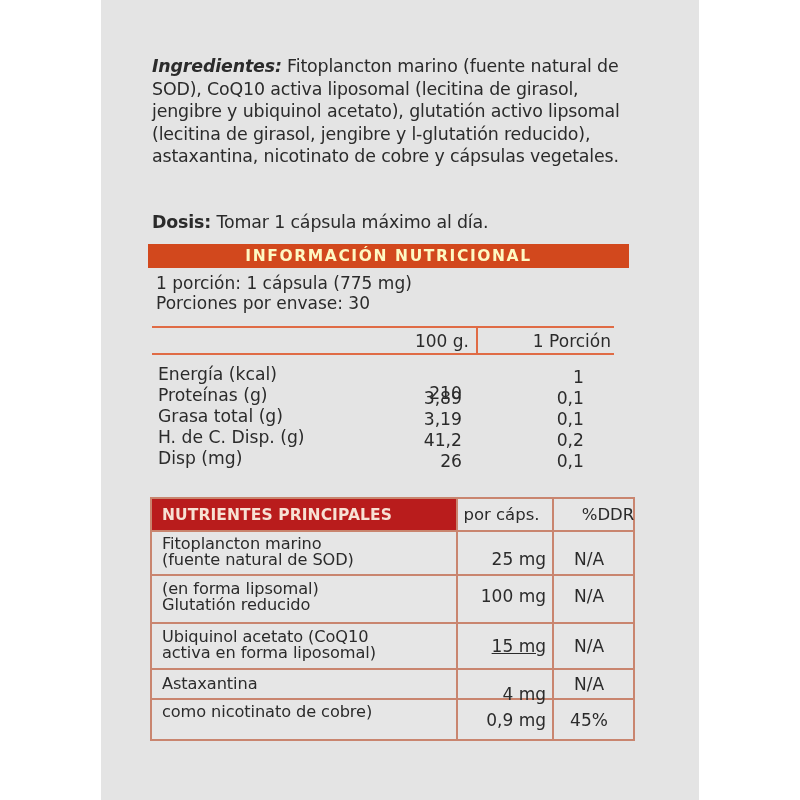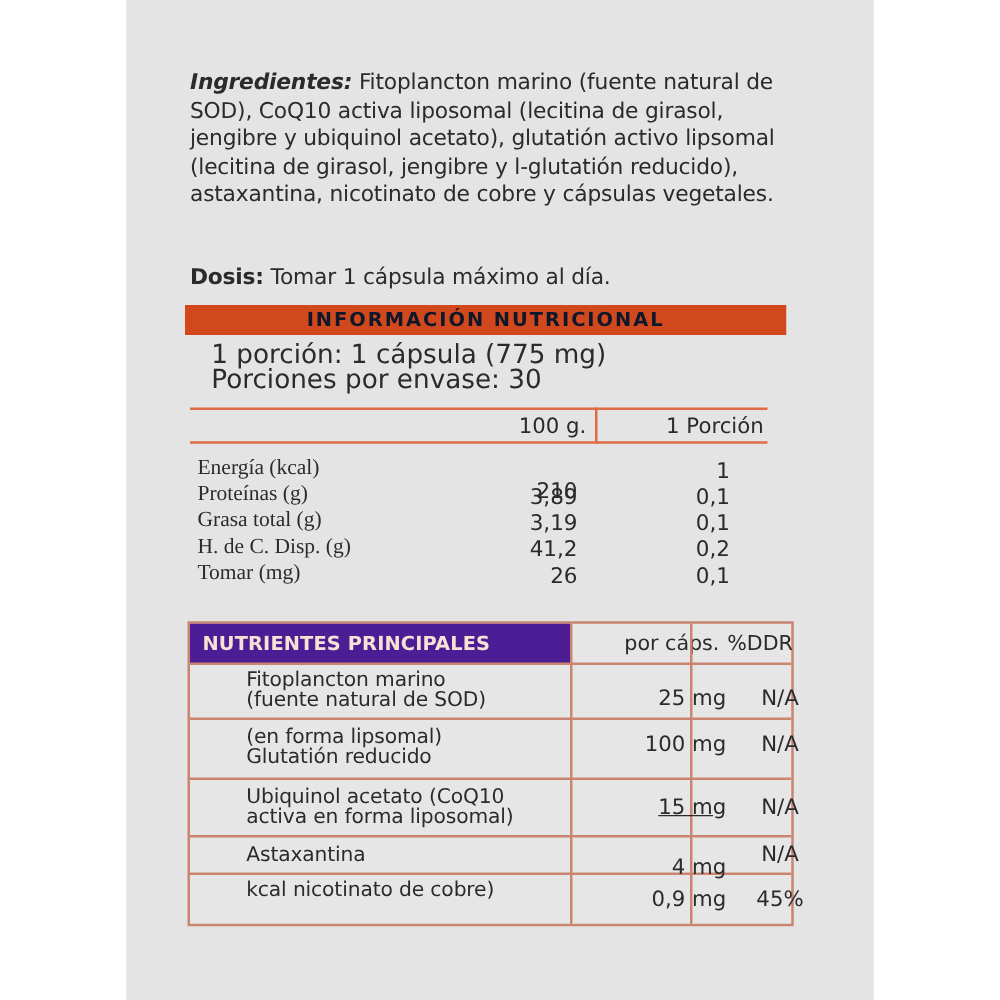--- a/index.html
+++ b/index.html
@@ -14,57 +14,57 @@
       position: absolute; left: 152px; top: 55px; width: 490px;
       font-size: 17.4px; line-height: 22.6px; letter-spacing: -0.15px;
     }
     .ingredients b { font-weight: bold; font-style: italic; }
     .dosis {
       position: absolute; left: 152px; top: 211px; width: 490px;
       font-size: 17.4px; line-height: 22px; letter-spacing: -0.15px;
     }
     .info-bar {
       position: absolute; left: 148px; top: 244px; width: 481px; height: 24px;
-      background: #d2481d; color: #0f172a; font-weight: bold; font-size: 15.5px;
+      background: #d2481d; color: #fef9c3; font-weight: bold; font-size: 15.5px;
       letter-spacing: 1.6px; text-align: center; line-height: 24px;
     }
     .serving {
-      position: absolute; left: 169px; top: 273px; width: 460px;
-      font-size: 21px; line-height: 20px;
+      position: absolute; left: 156px; top: 273px; width: 460px;
+      font-size: 17px; line-height: 20px;
     }
     .hline {
       position: absolute; height: 2px; background: #e06b45;
     }
     .vline {
       position: absolute; width: 2px; background: #e06b45;
     }
     .col-head {
       position: absolute; top: 330px; font-size: 17px; line-height: 22px; text-align: right;
     }
     .nut-row {
       position: absolute; left: 158px; width: 430px; height: 20.5px; font-size: 17.2px; line-height: 20.5px;
     }
-    .nut-row .lbl { position: absolute; left: 0; font-family: Liberation Serif, serif; }
+    .nut-row .lbl { position: absolute; left: 0; }
     .nut-row .v100 { position: absolute; right: 126px; text-align: right; }
     .nut-row .vpor { position: absolute; right: 4px; text-align: right; }
     .main-table {
       position: absolute; left: 150px; top: 497px; width: 485px; height: 244px;
       border: 2px solid #c9856f; box-sizing: border-box; background: #e6e6e6;
     }
     .mt-header {
-      position: absolute; left: 0; top: 0; width: 304px; height: 32px; background: #4c1d95;
+      position: absolute; left: 0; top: 0; width: 304px; height: 32px; background: #b91c1c;
       color: #f7e1d4; font-weight: bold; font-size: 15.5px; line-height: 32px; padding-left: 10px;
       box-sizing: border-box; letter-spacing: 0.1px;
     }
     .mt-colhead {
       position: absolute; top: 0; height: 32px; line-height: 32px; font-size: 16.5px; text-align: center;
     }
     .mt-vdiv { position: absolute; top: 0; bottom: 0; width: 2px; background: #c9856f; }
     .mt-hdiv { position: absolute; left: 0; right: 0; height: 2px; background: #c9856f; }
-    .mt-row { position: absolute; left: 0; right: 0; margin-left: 35px; }
+    .mt-row { position: absolute; left: 0; right: 0; }
     .mt-name {
       position: absolute; left: 10px; width: 290px; font-size: 16.2px; line-height: 16px; letter-spacing: -0.1px;
     }
     .mt-amt {
       position: absolute; left: 306px; width: 88px; text-align: right; font-size: 17px; line-height: 18px;
     }
     .mt-ddr {
       position: absolute; left: 402px; width: 70px; text-align: center; font-size: 17px; line-height: 18px;
     }
   </style>
@@ -104,28 +104,28 @@
   <span class="lbl">Grasa total (g)</span>
   <span class="v100" style="top:3px;">3,19</span>
   <span class="vpor" style="top:3px;">0,1</span>
 </div>
 <div class="nut-row" style="top:427px;">
   <span class="lbl">H. de C. Disp. (g)</span>
   <span class="v100" style="top:3px;">41,2</span>
   <span class="vpor" style="top:3px;">0,2</span>
 </div>
 <div class="nut-row" style="top:448px;">
-  <span class="lbl">Tomar (mg)</span>
+  <span class="lbl">Disp (mg)</span>
   <span class="v100" style="top:3px;">26</span>
   <span class="vpor" style="top:3px;">0,1</span>
 </div>
 
 <div class="main-table">
   <div class="mt-header">NUTRIENTES PRINCIPALES</div>
-  <div class="mt-colhead" style="left:306px; width:87px;padding-left:36px;">por cáps.</div>
+  <div class="mt-colhead" style="left:306px; width:87px;">por cáps.</div>
   <div class="mt-colhead" style="left:402px; width:78px;padding-left:15px;">%DDR</div>
 
   <div class="mt-vdiv" style="left:304px;"></div>
   <div class="mt-vdiv" style="left:400px;"></div>
 
   <div class="mt-hdiv" style="top:31px;"></div>
   <div class="mt-hdiv" style="top:75px;"></div>
   <div class="mt-hdiv" style="top:123px;"></div>
   <div class="mt-hdiv" style="top:169px;"></div>
   <div class="mt-hdiv" style="top:199px;"></div>
@@ -160,18 +160,18 @@
   <div class="mt-row" style="top:171px; height:28px;">
     <div class="mt-name" style="top:6px;">
       <div>Astaxantina</div>
     </div>
     <div class="mt-amt" style="top:15px;text-align:right;">4 mg</div>
     <div class="mt-ddr" style="top:5px;">N/A</div>
   </div>
 
   <div class="mt-row" style="top:201px; height:40px;">
     <div class="mt-name" style="top:4px;">
-      <div>kcal nicotinato de cobre)</div>
+      <div>como nicotinato de cobre)</div>
     </div>
     <div class="mt-amt" style="top:11px;">0,9 mg</div>
     <div class="mt-ddr" style="top:11px;">45%</div>
   </div>
 </div>
 
 </body></html>

